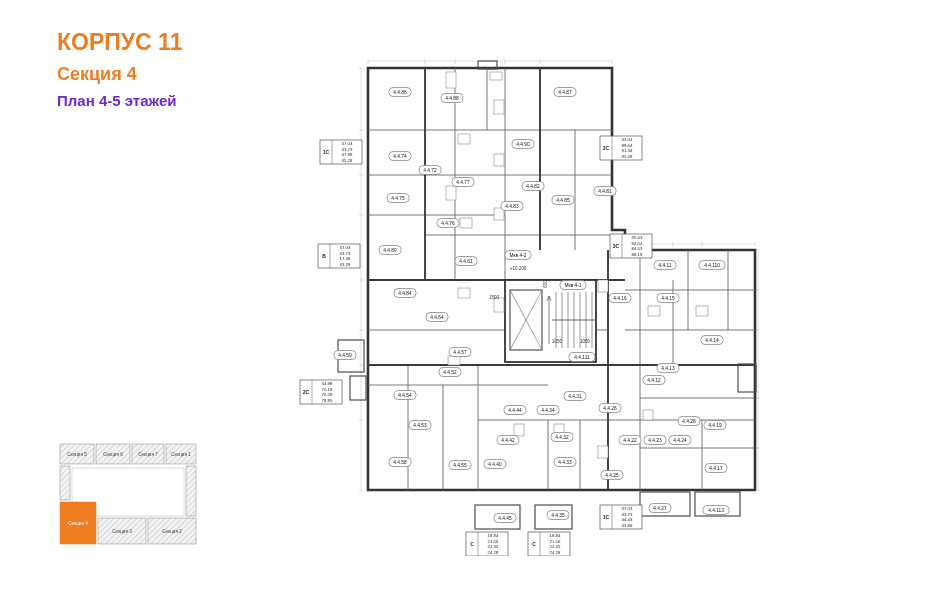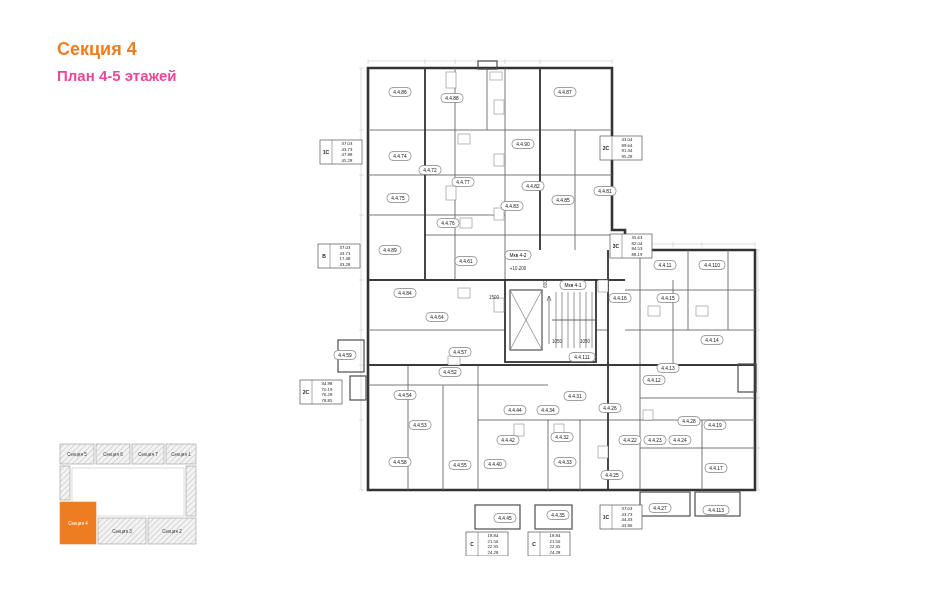--- a/index.html
+++ b/index.html
@@ -3,29 +3,30 @@
 <meta charset="utf-8">
 <style>
   html,body{margin:0;padding:0;}
   body{
     width:941px;height:600px;background:#ffffff;position:relative;overflow:hidden;
     font-family:"Liberation Sans",sans-serif;color:#1a1a1a;
   }
   .header{position:absolute;left:57px;top:30px;}
   .header .building{font-size:23px;font-weight:bold;color:var(--accent,#EE7D22);line-height:1.1;margin:0;}
   .header .section{font-size:18px;font-weight:bold;color:var(--accent,#EE7D22);line-height:1.1;margin:10px 0 0 0;}
-  .header .plan{font-size:15px;font-weight:bold;color:#ec4899;line-height:1.1;margin:8px 0 0 0;}
+  .header .plan{font-size:15px;font-weight:bold;color:#6d28d9;line-height:1.1;margin:8px 0 0 0;}
   .plan-wrap{position:absolute;left:298px;top:58px;width:462px;height:498px;}
   .minimap-wrap{position:absolute;left:58px;top:438px;width:140px;height:110px;}
   svg text{font-family:"Liberation Sans",sans-serif;}
 </style>
 </head>
 <body>
 
 <div class="header">
+  <div class="building">КОРПУС 11</div>
   <div class="section">Секция 4</div>
   <div class="plan">План 4-5 этажей</div>
 </div>
 
 <div class="plan-wrap">
   <svg id="plan-svg" width="462" height="498" viewBox="0 0 462 498" xmlns="http://www.w3.org/2000/svg">
 
     <g stroke="#bdbdbd" stroke-width="0.5" fill="none">
       <path d="M70,3 H314 M70,1 V6 M127,1 V6 M157,1 V6 M207,1 V6 M242,1 V6 M314,1 V6"></path>
       <path d="M327,186 H457 M327,184 V189 M375,184 V189 M404,184 V189 M457,184 V189"></path>

